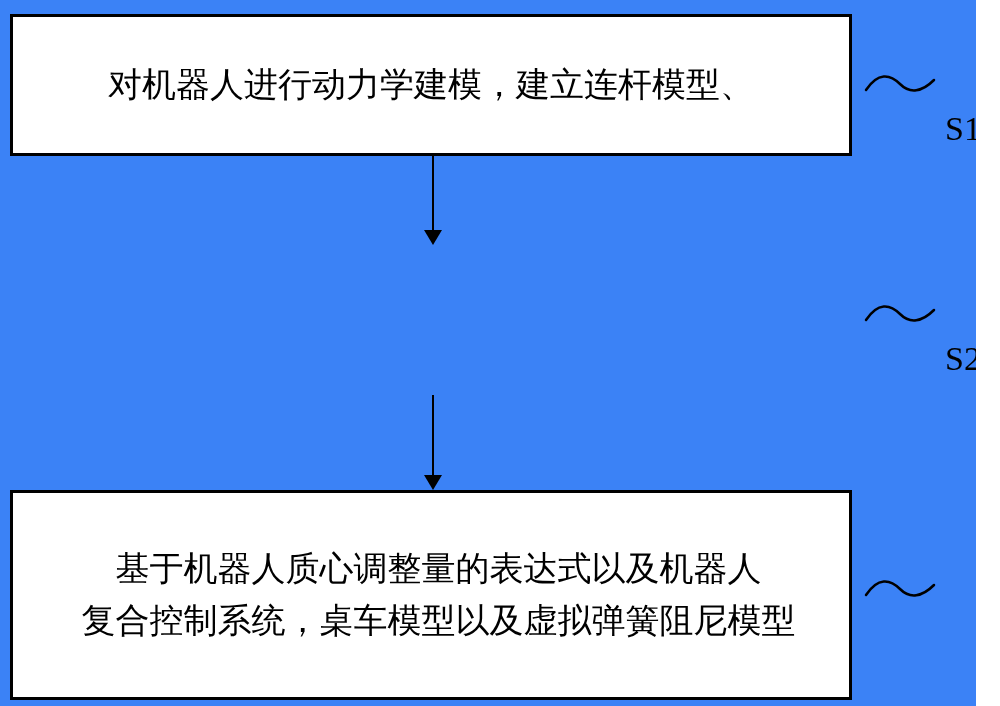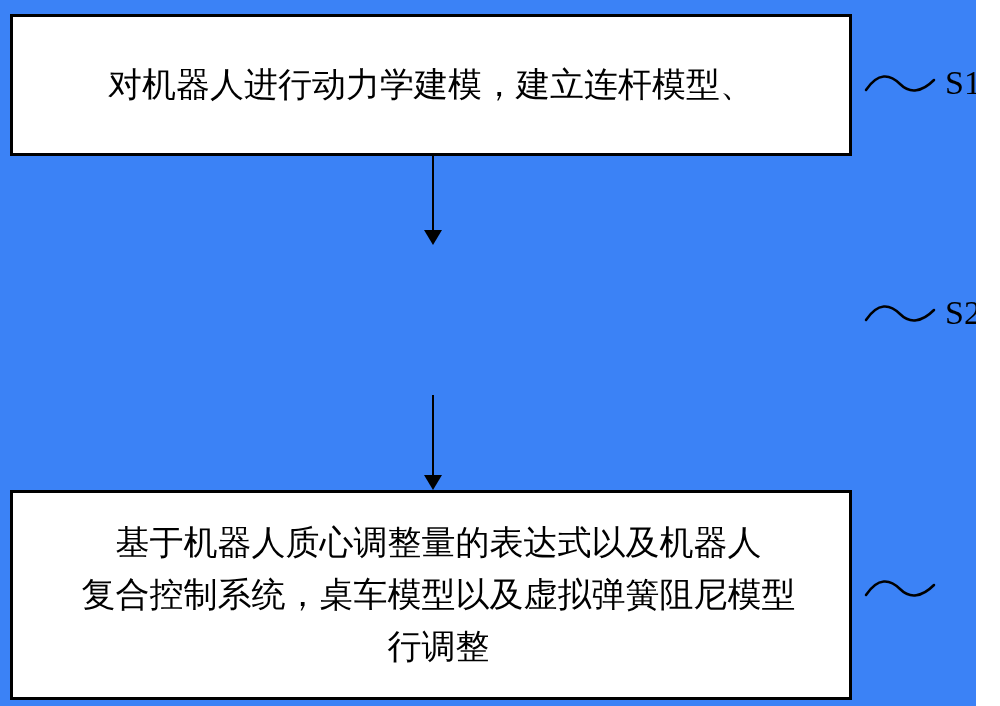--- a/index.html
+++ b/index.html
@@ -73,20 +73,21 @@
   }
   .sq1 { left: 864px; top: 70px; }
   .sq2 { left: 864px; top: 300px; }
   .sq3 { left: 864px; top: 575px; }
 
   .step-label {
     position: absolute;
     font-size: 34px;
     color: #000000;
     font-family: "Liberation Serif", serif;
+    margin-top: 46px;
   }
   .label1 { left: 945px; top: 64px; }
   .label2 { left: 945px; top: 294px; }
   .label3 { left: 979px; top: 569px; }
 </style>
 </head>
 <body>
 
 <div class="canvas">
 
@@ -101,21 +102,20 @@
 
 
   <div class="arrow arrow2">
     <div class="shaft"></div>
     <div class="head"></div>
   </div>
 
   <div class="box box3">
     <div class="line">基于机器人质心调整量的表达式以及机器人</div>
     <div class="line">复合控制系统，桌车模型以及虚拟弹簧阻尼模型</div>
-    <div class="line">行调整</div>
   </div>
 
   <svg class="squiggle sq1" viewBox="0 0 72 30" aria-hidden="true">
     <path d="M2 20 C 14 2, 26 4, 36 14 C 46 24, 58 22, 70 10"></path>
   </svg>
   <svg class="squiggle sq2" viewBox="0 0 72 30" aria-hidden="true">
     <path d="M2 20 C 14 2, 26 4, 36 14 C 46 24, 58 22, 70 10"></path>
   </svg>
   <svg class="squiggle sq3" viewBox="0 0 72 30" aria-hidden="true">
     <path d="M2 20 C 14 2, 26 4, 36 14 C 46 24, 58 22, 70 10"></path>

